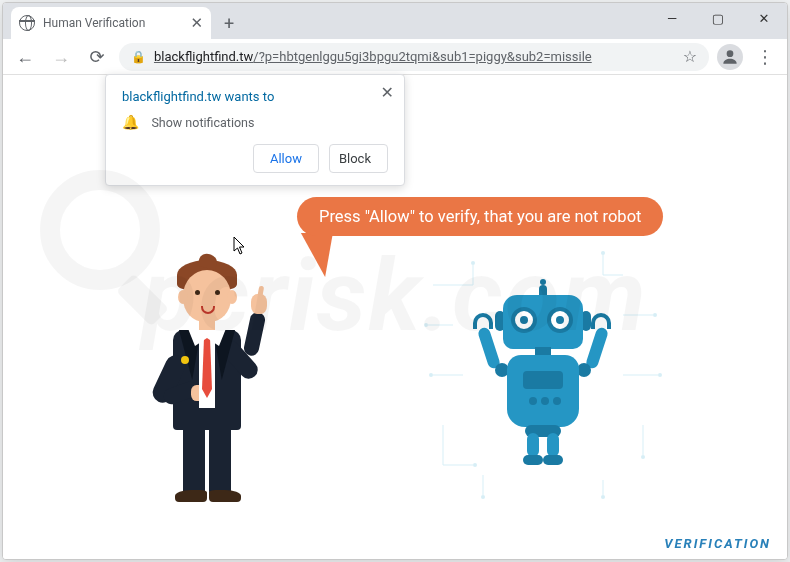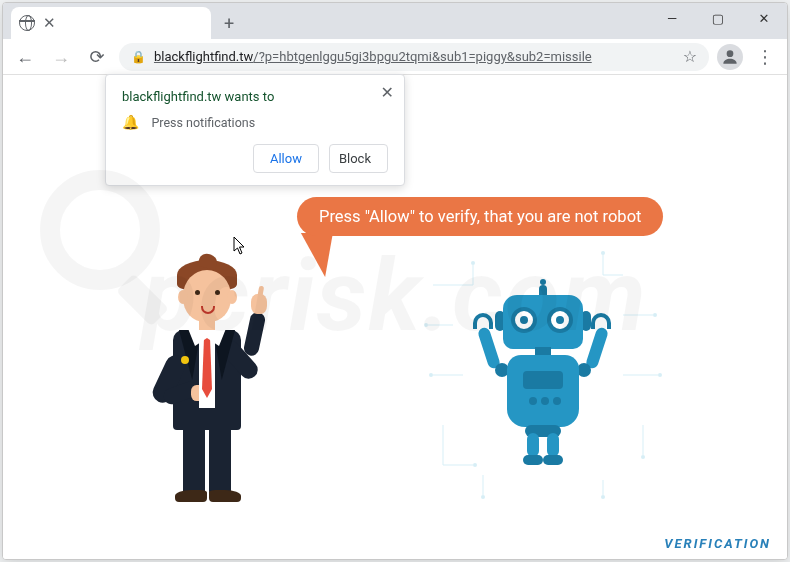--- a/index.html
+++ b/index.html
@@ -30,21 +30,21 @@
 .addressbar .lock { color: #5f6368; font-size: 12px; }
 .addressbar .url { flex: 1; color: #5f6368; text-decoration: underline; }
 .addressbar .url .domain { color: #202124; }
 .addressbar .star { color: #5f6368; font-size: 16px; }
 .profile { width: 26px; height: 26px; border-radius: 50%; background: #dadce0; display: flex; align-items: center; justify-content: center; color: #5f6368; }
 .menu3 { width: 28px; height: 28px; display: flex; align-items: center; justify-content: center; color: #5f6368; font-size: 18px; }
 
 
 .prompt { position: absolute; top: 74px; left: 105px; width: 300px; background: #fff; border: 1px solid #dadce0; border-radius: 4px; box-shadow: 0 2px 10px rgba(0,0,0,0.15); padding: 14px 16px 12px; z-index: 50; }
 .prompt .pclose { position: absolute; right: 10px; top: 8px; color: #5f6368; font-size: 16px; }
-.prompt .ptitle { font-size: 13px; color: #14532d; margin-bottom: 10px; }
+.prompt .ptitle { font-size: 13px; color: #0369a1; margin-bottom: 10px; }
 .prompt .pline { display: flex; align-items: center; gap: 12px; font-size: 12.5px; color: #5f6368; margin-bottom: 14px; }
 .prompt .bell { font-size: 14px; }
 .prompt .pbtns { display: flex; justify-content: flex-end; gap: 10px; }
 .prompt .pbtn { border: 1px solid #dadce0; background: #fff; border-radius: 4px; font-size: 13px; padding: 6px 16px; color: #1a73e8; }
 .prompt .pbtn.block { color: #3c4043; padding-left: 9px; }
 
 
 .content { flex: 1; background: #fff; position: relative; overflow: hidden; }
 
 .bubble { position: absolute; top: 122px; left: 294px; background: #ea7645; color: #fff; font-size: 16.5px; padding: 10px 22px; border-radius: 22px; }
@@ -123,20 +123,21 @@
 
 <div class="watermark-circle"></div>
 <div class="watermark-handle"></div>
 <div class="watermark">pcrisk.com</div>
 
 <div class="window">
 
   <div class="titlebar">
     <div class="tab">
       <span class="favicon"></span>
+      <span class="title">Human Verification</span>
       <span class="close">✕</span>
     </div>
     <div class="newtab">+</div>
     <div class="wincontrols">
       <div>—</div>
       <div>▢</div>
       <div>✕</div>
     </div>
   </div>
 
@@ -242,21 +243,21 @@
 
     <div class="verif">VERIFICATION</div>
   </div>
 </div>
 
 <div class="prompt">
   <span class="pclose">✕</span>
   <div class="ptitle">blackflightfind.tw wants to</div>
   <div class="pline">
     <span class="bell">🔔</span>
-    <span>Press notifications</span>
+    <span>Show notifications</span>
   </div>
   <div class="pbtns">
     <button class="pbtn">Allow</button>
     <button class="pbtn block">Block</button>
   </div>
 </div>
 
 <svg class="cursor" width="16" height="20">
   <path d="M1 1 L1 15 L4.5 12 L7 18 L9 17 L6.5 11 L11 11 Z" fill="#fff" stroke="#000" stroke-width="1"></path>
 </svg>

